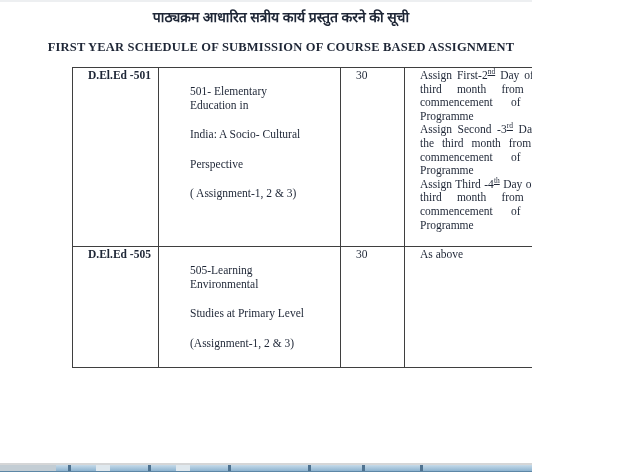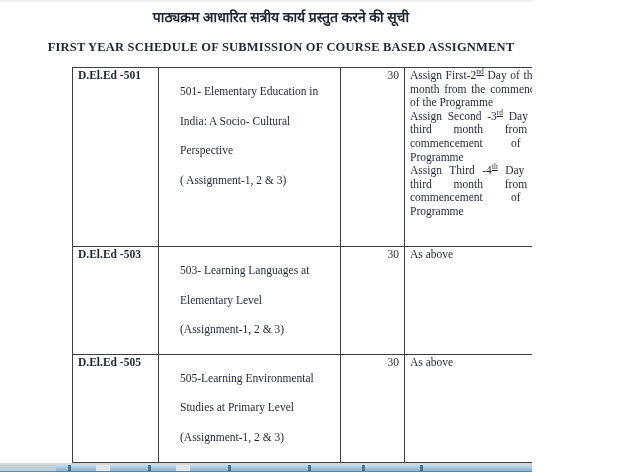--- a/index.html
+++ b/index.html
@@ -18,36 +18,36 @@
   .english-title {
     position: absolute; top: 40px; left: 30px; right: 0;
     text-align: center; font-weight: bold; font-size: 12.5px; letter-spacing: 0.2px;
   }
 
   .tablewrap { position: absolute; left: 72px; top: 67px; }
   table.sched { border-collapse: collapse; table-layout: fixed; width: 496px; }
   .sched th, .sched td {
     border: 1px solid #3f3f3f;
     font-size: 11.5px; line-height: 13.6px;
-    vertical-align: top; padding: 1px 5px;
+    vertical-align: top; padding: 1px 15px;
   }
   .sched th {
     font-weight: bold; text-align: center; vertical-align: middle;
     font-size: 12px; line-height: 14.5px; padding: 2px 3px;
   }
   .h-head { height: 43px; }
   .h-r1 { height: 179px; }
   .h-r2 { height: 39px; }
   .h-r3 { height: 40px; }
   .h-r4 { height: 42px; }
   .h-r5 { height: 45px; }
 
   .code-cell  { font-weight: bold; padding-top: 2px; white-space: nowrap; }
   .asg-cell   { padding-top: 2px; }
-  .marks-cell { text-align: right; padding-top: 2px; }
+  .marks-cell { text-align: left; padding-top: 2px; }
   .date-cell  { padding: 2px 6px; }
   .asg-line   { margin: 16px; }
   .jp { margin: 0; text-align: justify; }
   .jp sup { font-size: 7.5px; line-height: 0; vertical-align: super; text-decoration: underline; }
 
   .taskbar { position: absolute; left: 0; right: 0; bottom: 0; height: 9px; }
   .tb-top { height: 2px; background: #d5d6d7; }
   .tb-bar {
     position: relative; height: 6px;
     background: linear-gradient(#c6dae9, #8db3d0);
@@ -90,30 +90,20 @@
         </td>
         <td class="marks-cell">30</td>
         <td class="date-cell">
           <p class="jp"><span>Assign First-2</span><sup>nd</sup><span> Day of the third month from the commencement of the Programme</span></p>
           <p class="jp"><span>Assign Second -3</span><sup>rd</sup><span> Day of the third month from the commencement of the Programme</span></p>
           <p class="jp"><span>Assign Third -4</span><sup>th</sup><span> Day of the third month from the commencement of the Programme</span></p>
         </td>
       </tr>
 
 
-      <tr class="h-r3">
-        <td class="code-cell">D.El.Ed -503</td>
-        <td class="asg-cell">
-          <div class="asg-line">503- Learning Languages at</div>
-          <div class="asg-line">Elementary Level</div>
-          <div class="asg-line">(Assignment-1, 2 &amp; 3)</div>
-        </td>
-        <td class="marks-cell">30</td>
-        <td class="date-cell">As above</td>
-      </tr>
 
 
       <tr class="h-r5">
         <td class="code-cell">D.El.Ed -505</td>
         <td class="asg-cell">
           <div class="asg-line">505-Learning Environmental</div>
           <div class="asg-line">Studies at Primary Level</div>
           <div class="asg-line">(Assignment-1, 2 &amp; 3)</div>
         </td>
         <td class="marks-cell">30</td>

